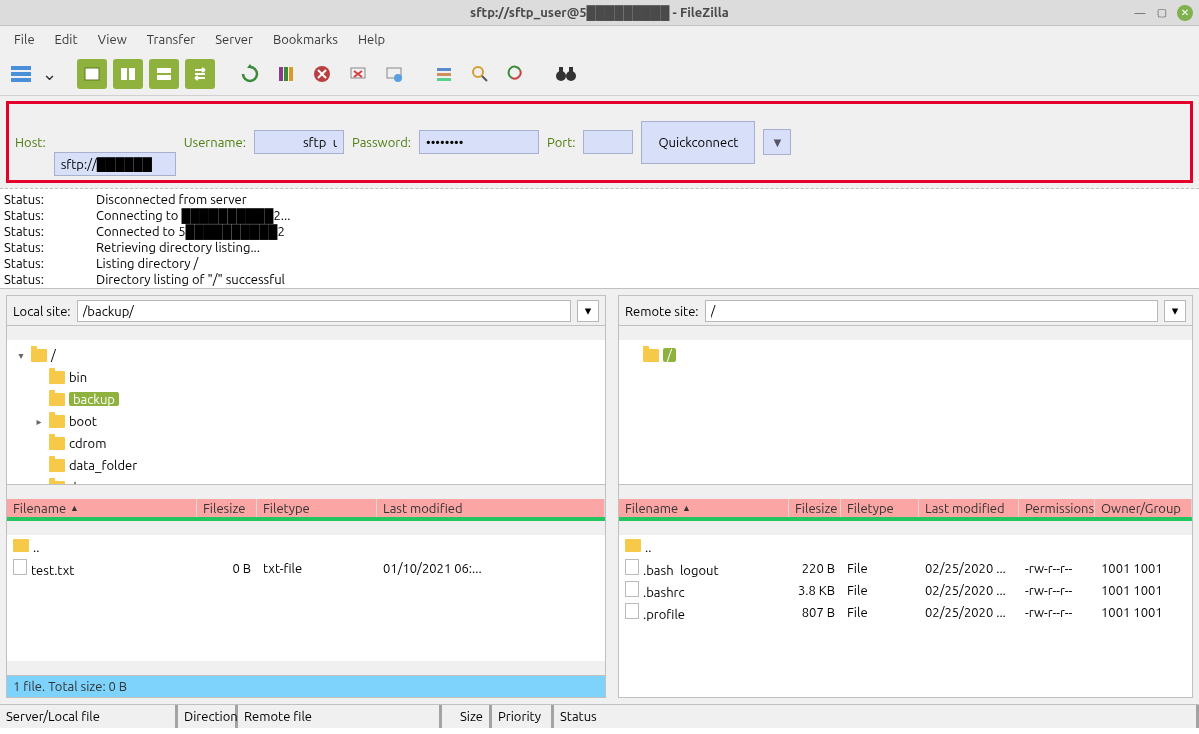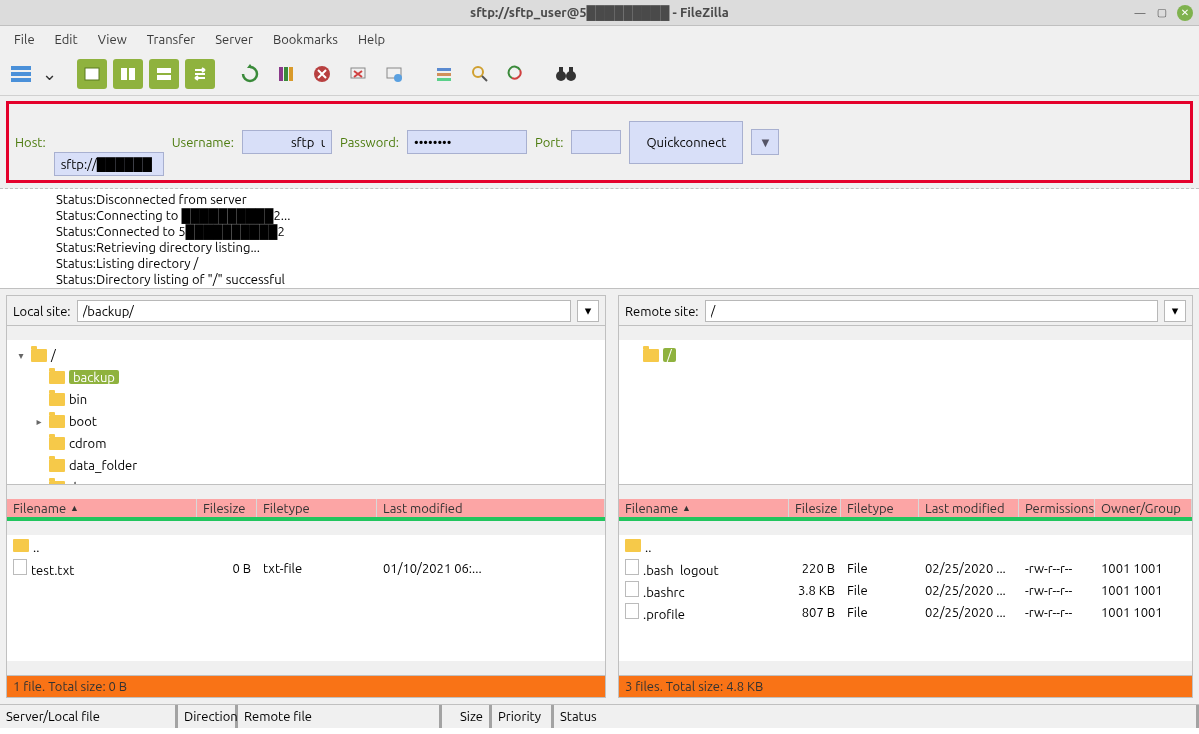--- a/index.html
+++ b/index.html
@@ -21,30 +21,30 @@
 .tb-icon { width:30px; height:30px; display:flex; align-items:center; justify-content:center; border-radius:3px; }
 .tb-green { background:#8fb23e; }
 .tb-sep { width:8px; }
 .chev { font-size:18px; color:#333; }
 
 
 .qc-outer { padding:5px 6px; border-bottom:1px dashed #c0c0c0; }
 .qc-bar { border:3px solid #e4002b; display:flex; align-items:center; padding:4px 6px; gap:8px; background:#f0f0f0; }
 .qc-label { color:#4d7c0f; }
 .qc-input { background:#d8dff8; border:1px solid #a8b0d0; padding:3px 6px; height:24px; }
-.qc-host { width:110px;margin-top:44px; }
+.qc-host { width:122px;margin-top:44px; }
 .qc-user { width:90px;padding-left:48px; }
 .qc-pass { width:120px; }
 .qc-port { width:50px; }
 .qc-btn { background:#d8dff8; border:1px solid #a8b0d0; padding:3px 16px; height:43px; }
 .qc-drop { background:#d8dff8; border:1px solid #a8b0d0; width:28px; height:26px; display:flex;align-items:center;justify-content:center; color:#556; }
 
 
 .status-log { height:100px; background:#fff; border-bottom:1px solid #c0c0c0; padding:2px 4px; overflow:hidden; }
-.status-row { display:flex; line-height:16px;text-align:right; }
+.status-row { display:flex; line-height:16px; }
 .status-row .lab { width:92px; }
 
 
 .panes { display:flex; flex:1; min-height:0; }
 .pane { display:flex; flex-direction:column; border:1px solid #c0c0c0; margin:6px; background:#f0f0f0;gap:14px; }
 .pane-left { width:600px; }
 .pane-right { flex:1; }
 
 
 .site-row { height:30px; display:flex; align-items:center; padding:0 6px; gap:6px; background:#f0f0f0; border-bottom:1px solid #c0c0c0; }
@@ -72,21 +72,21 @@
 .updir { width:16px; height:13px; background:#f6c949; border-radius:1px; display:inline-block; margin-right:4px; position:relative; }
 .updir::before { content:""; position:absolute; top:-3px; left:0; width:6px; height:3px; background:#f6c949; border-radius:1px 1px 0 0; }
 .file-ico { width:14px; height:16px; background:#fff; border:1px solid #bbb; display:inline-block; margin-right:4px; position:relative; }
 
 
 .l-c1{width:190px}.l-c2{width:60px;text-align:right}.l-c3{width:120px}.l-c4{flex:1}
 
 .r-c1{width:170px}.r-c2{width:52px;text-align:right}.r-c3{width:78px}.r-c4{width:100px}.r-c5{width:76px}.r-c6{flex:1}
 
 
-.pane-status { height:22px; border-top:1px solid #c0c0c0; padding:3px 6px; background:#f97316; color:#333; }
+.pane-status { height:22px; border-top:1px solid #c0c0c0; padding:3px 6px; background:#7dd3fc; color:#333; }
 
 
 .transfer-head { height:24px; border-top:1px solid #c0c0c0; background:#f0f0f0; display:flex; }
 .transfer-head .tc { padding:4px 6px; border-right:3px solid #a3a3a3; }
 .tc1{width:178px}.tc2{width:60px}.tc3{width:204px}.tc4{width:50px;text-align:right}.tc5{width:62px}.tc6{flex:1}
 .transfer-body { flex:0 0 6px; background:#fff; }
 
 svg { display:block; }
 </style>
 </head>
@@ -258,26 +258,26 @@
     </div>
     <div class="tree" id="ltree">
         <div class="tree-row d0">
           <span class="expander">▾</span>
           <span class="folder-icon"></span>
           <span>/</span>
         </div>
         <div class="tree-row d1">
           <span class="expander"></span>
           <span class="folder-icon"></span>
+          <span>bin</span>
+        </div>
+        <div class="tree-row d1">
+          <span class="expander"></span>
+          <span class="folder-icon"></span>
           <span class="sel-folder">backup</span>
-        </div>
-        <div class="tree-row d1">
-          <span class="expander"></span>
-          <span class="folder-icon"></span>
-          <span>bin</span>
         </div>
         <div class="tree-row d1">
           <span class="expander">▸</span>
           <span class="folder-icon"></span>
           <span>boot</span>
         </div>
         <div class="tree-row d1">
           <span class="expander"></span>
           <span class="folder-icon"></span>
           <span>cdrom</span>
@@ -362,21 +362,20 @@
         </div>
         <div class="fl-row">
           <div class="cell r-c1"><span class="file-ico"></span>.profile</div>
           <div class="cell r-c2">807 B</div>
           <div class="cell r-c3">File</div>
           <div class="cell r-c4">02/25/2020 ...</div>
           <div class="cell r-c5">-rw-r--r--</div>
           <div class="cell r-c6">1001 1001</div>
         </div>
       </div>
-    <div class="pane-status">3 files. Total size: 4.8 KB</div>
   </div>
 </div>
 
 <div class="transfer-head">
   <div class="tc tc1">Server/Local file</div>
   <div class="tc tc2">Direction</div>
   <div class="tc tc3">Remote file</div>
   <div class="tc tc4">Size</div>
   <div class="tc tc5">Priority</div>
   <div class="tc tc6">Status</div>

